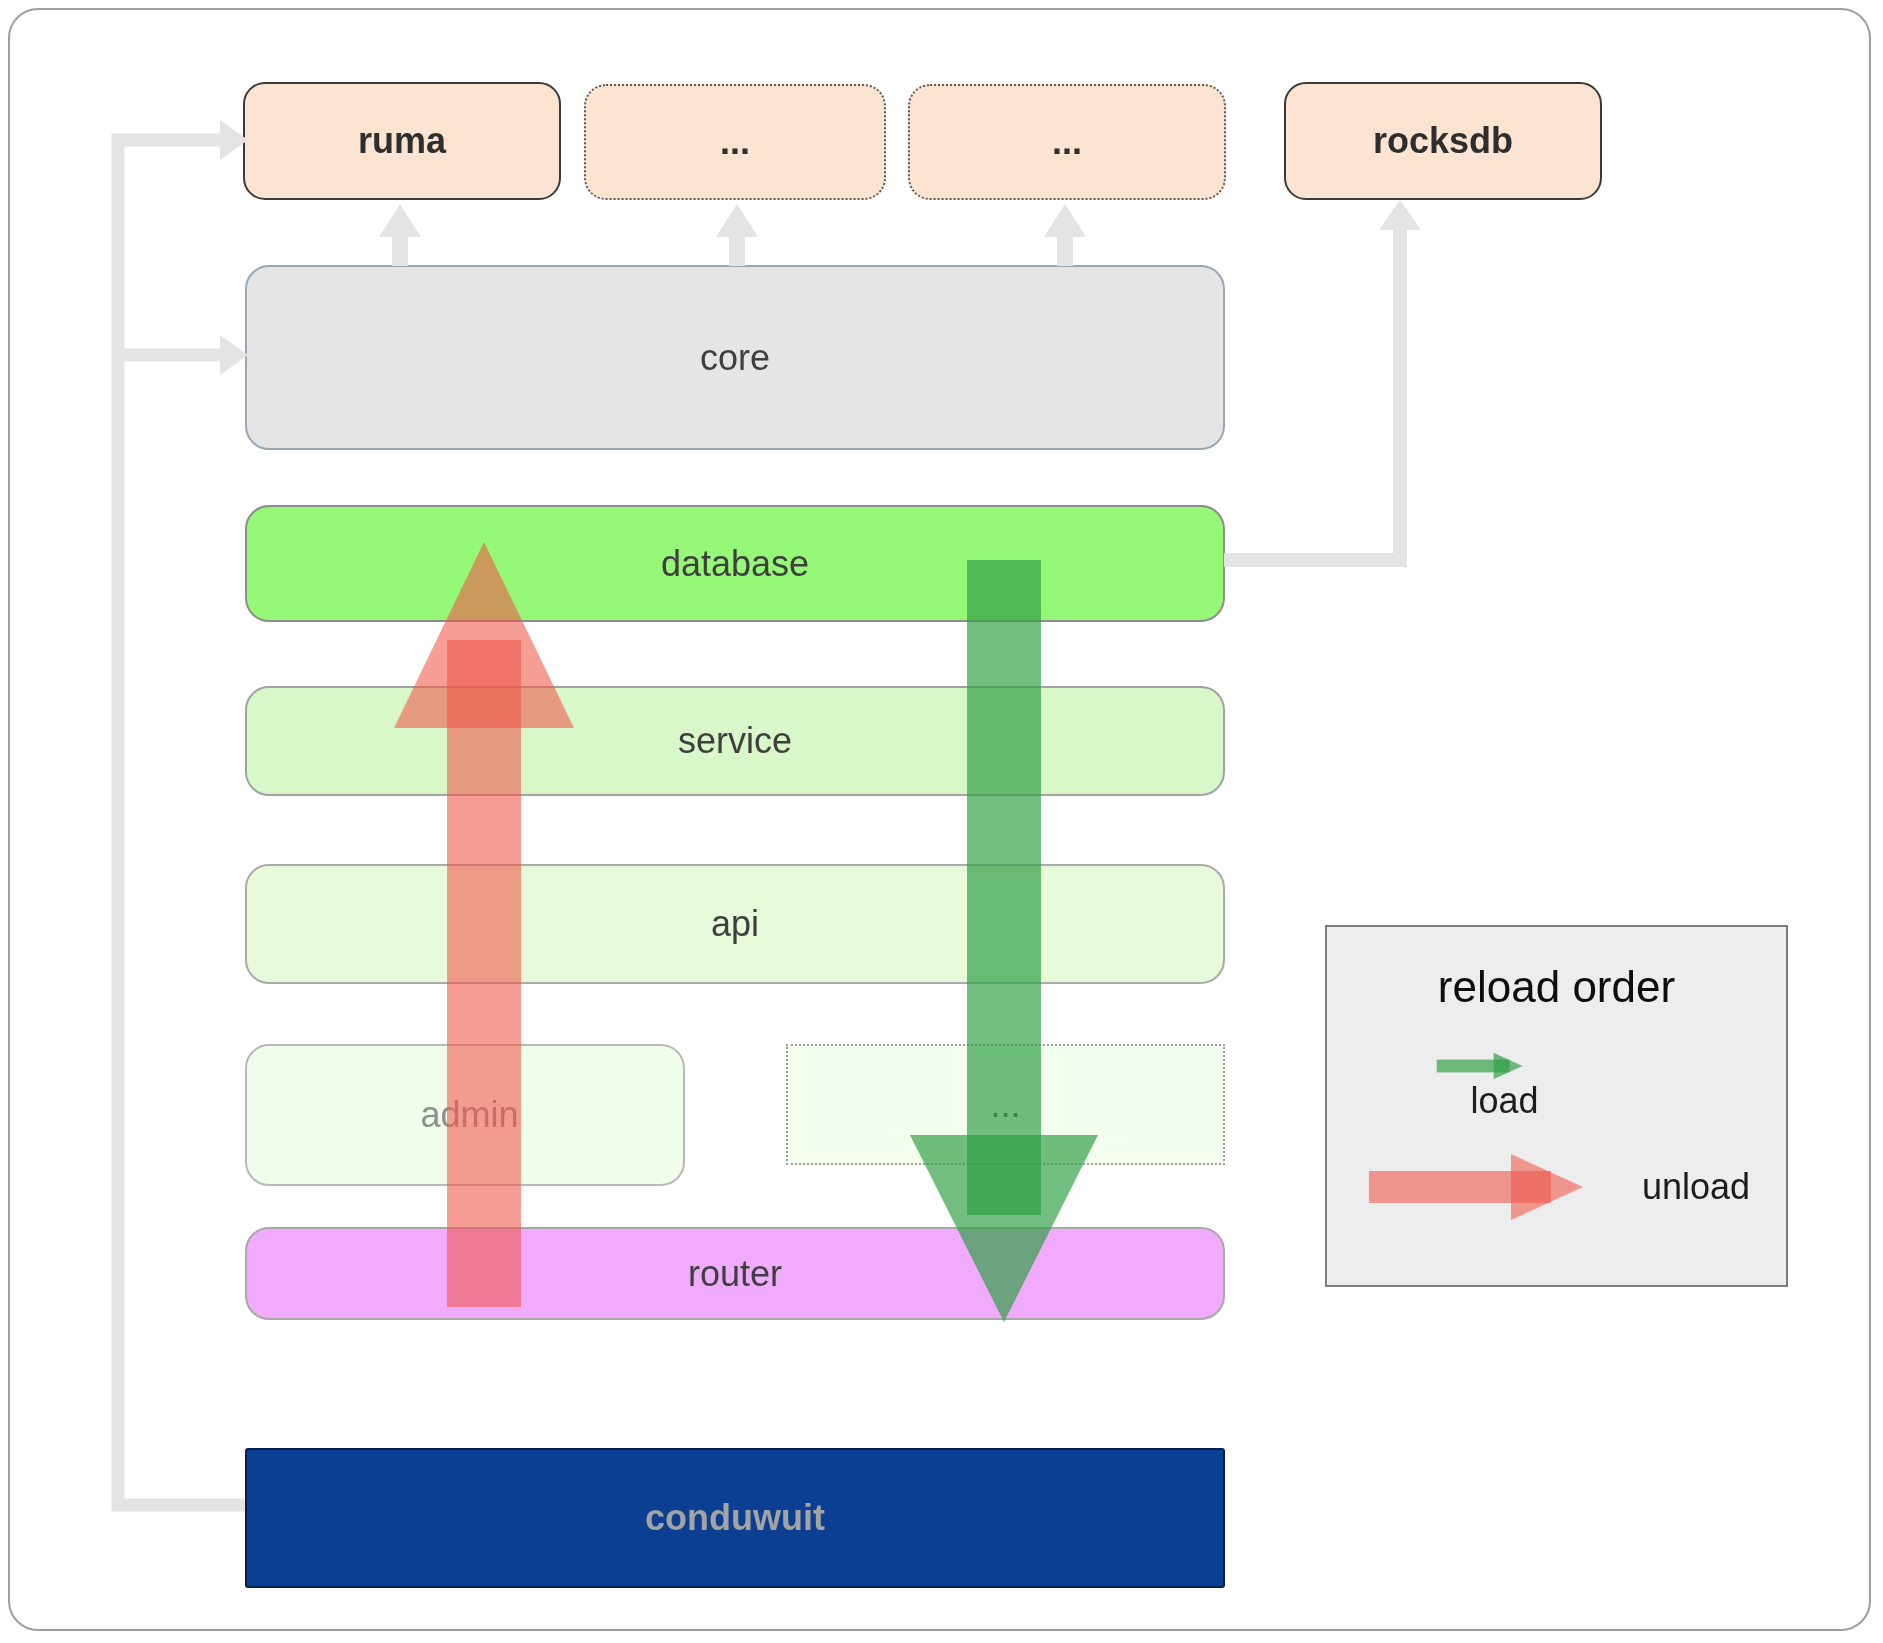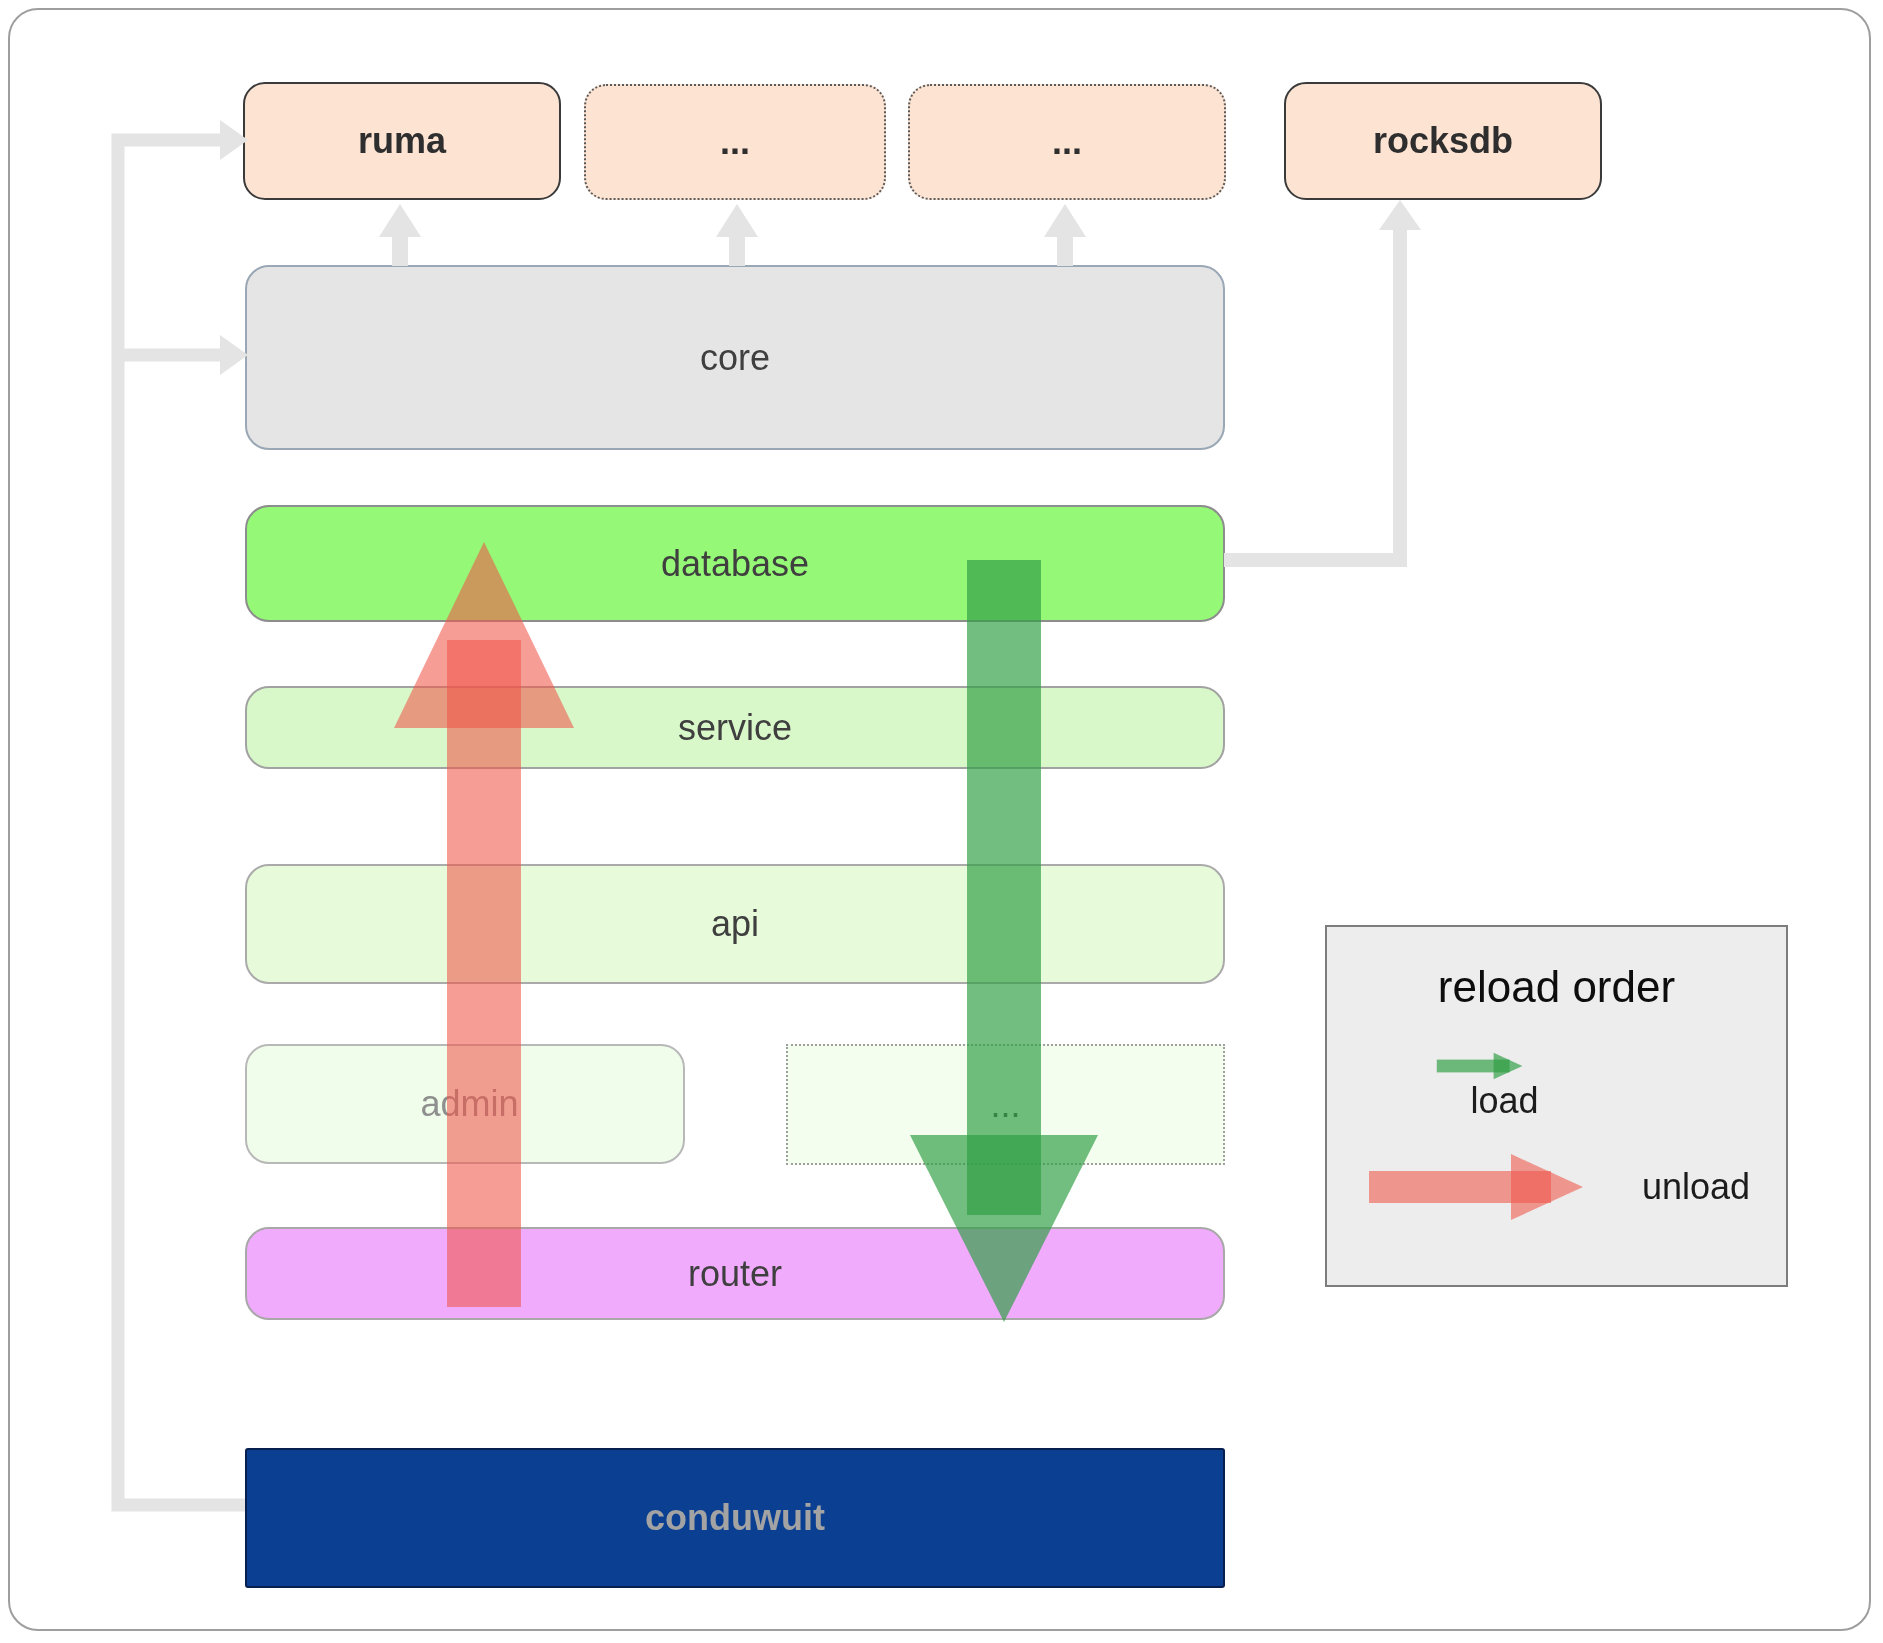--- a/index.html
+++ b/index.html
@@ -19,23 +19,23 @@
 
   .b-ruma      { left: 243px;  top: 82px; width: 318px; height: 118px; }
   .b-e1        { left: 584px;  top: 84px; width: 302px; height: 116px; }
   .b-e2        { left: 908px;  top: 84px; width: 318px; height: 116px; }
   .b-rocksdb   { left: 1248px; top: 82px; width: 318px; height: 118px; margin-left: 36px; }
 
   
   .layer { border-radius: 24px; border: 2px solid #a2a2a2; font-weight: 500; color: #3f3f3f; }
   .b-core      { left: 245px; top: 265px;  width: 980px; height: 185px; background: #e5e5e5; border-color: #9aa7b5; }
   .b-database  { left: 245px; top: 505px;  width: 980px; height: 117px; background: #95f876; border-color: #8d8d8d; }
-  .b-service   { left: 245px; top: 686px;  width: 980px; height: 83px; background: #d8f8c9; border-color: #a2a2a2; }
+  .b-service   { left: 245px; top: 686px;  width: 980px; height: 110px; background: #d8f8c9; border-color: #a2a2a2; }
   .b-api       { left: 245px; top: 864px;  width: 980px; height: 120px; background: #e7fbdb; border-color: #aaaaaa; }
-  .b-admin     { left: 245px; top: 1044px; width: 440px; height: 120px; background: #f1fdeb; border-color: #b8b8b8; color: #8f8f8f; padding-left: 9px; }
+  .b-admin     { left: 245px; top: 1044px; width: 440px; height: 142px; background: #f1fdeb; border-color: #b8b8b8; color: #8f8f8f; padding-left: 9px; }
   .b-admindots { left: 786px; top: 1044px; width: 439px; height: 121px; background: #f3feee;
                  border: 2px dotted #9f9f9f; color: #4a4a4a; }
   .b-router    { left: 245px; top: 1227px; width: 980px; height: 93px; background: #f0abfc; border-color: #a8a8a8; }
 
   .b-conduwuit { left: 245px; top: 1448px; width: 980px; height: 140px; background: #0b3f92;
                  border: 2px solid #071f4e; border-radius: 3px; color: #a3a3a3;
                  font-weight: 700; font-size: 36px; }
 
   
   .overlay { position: absolute; left: 0; top: 0; z-index: 5; pointer-events: none; }

